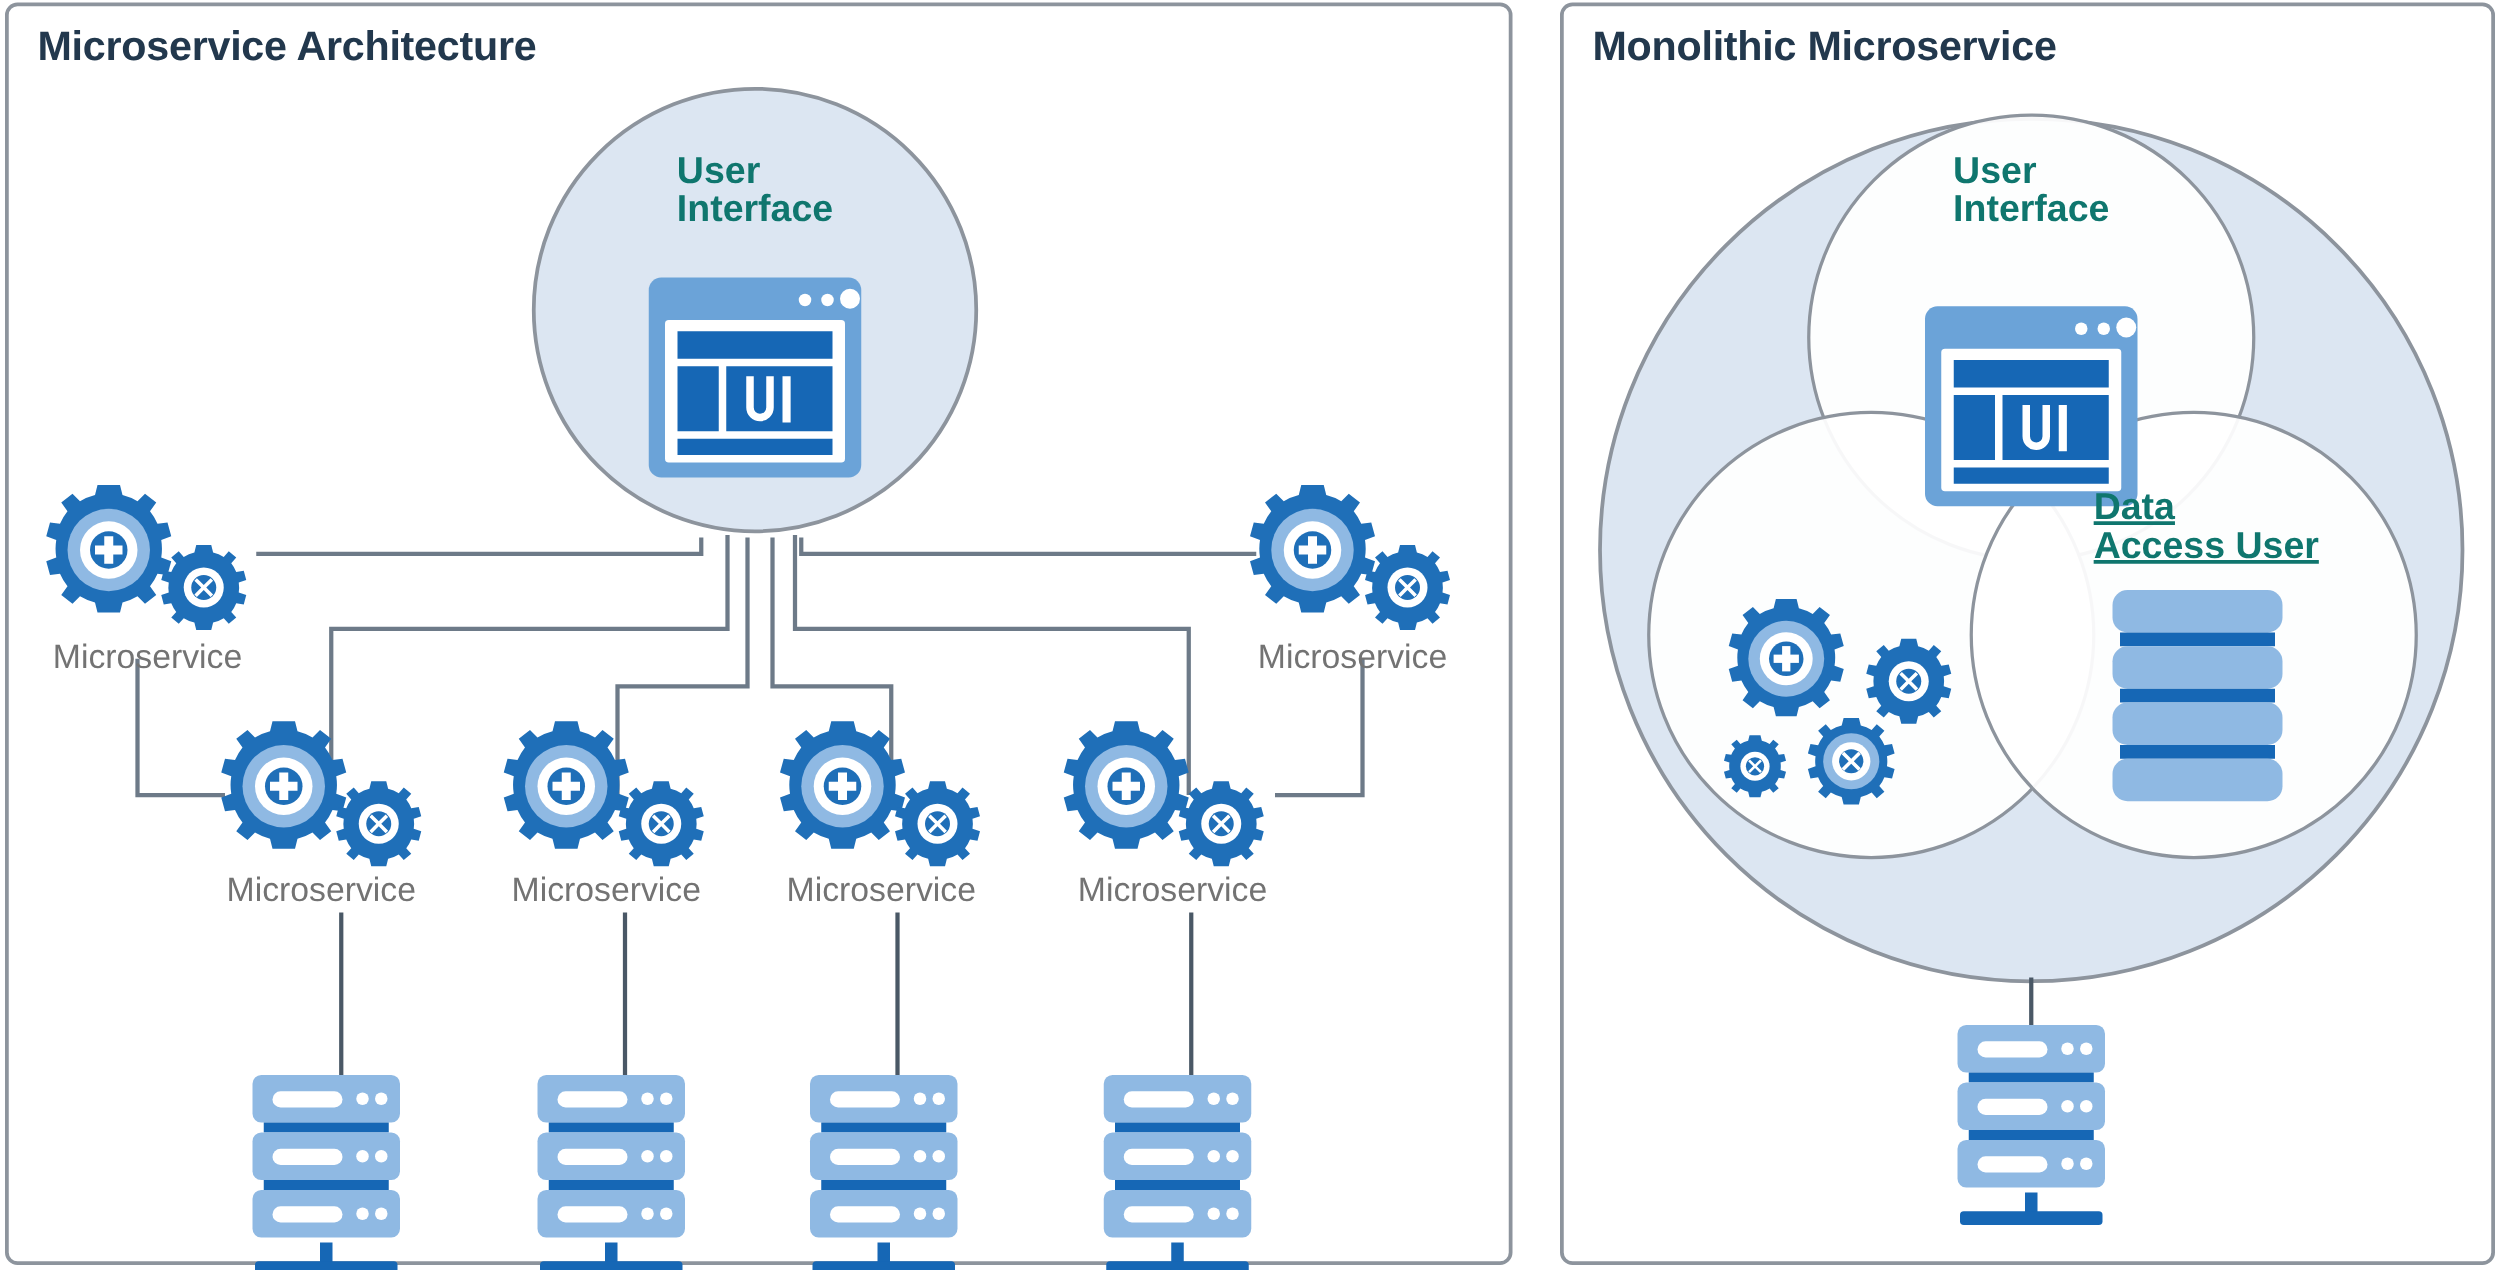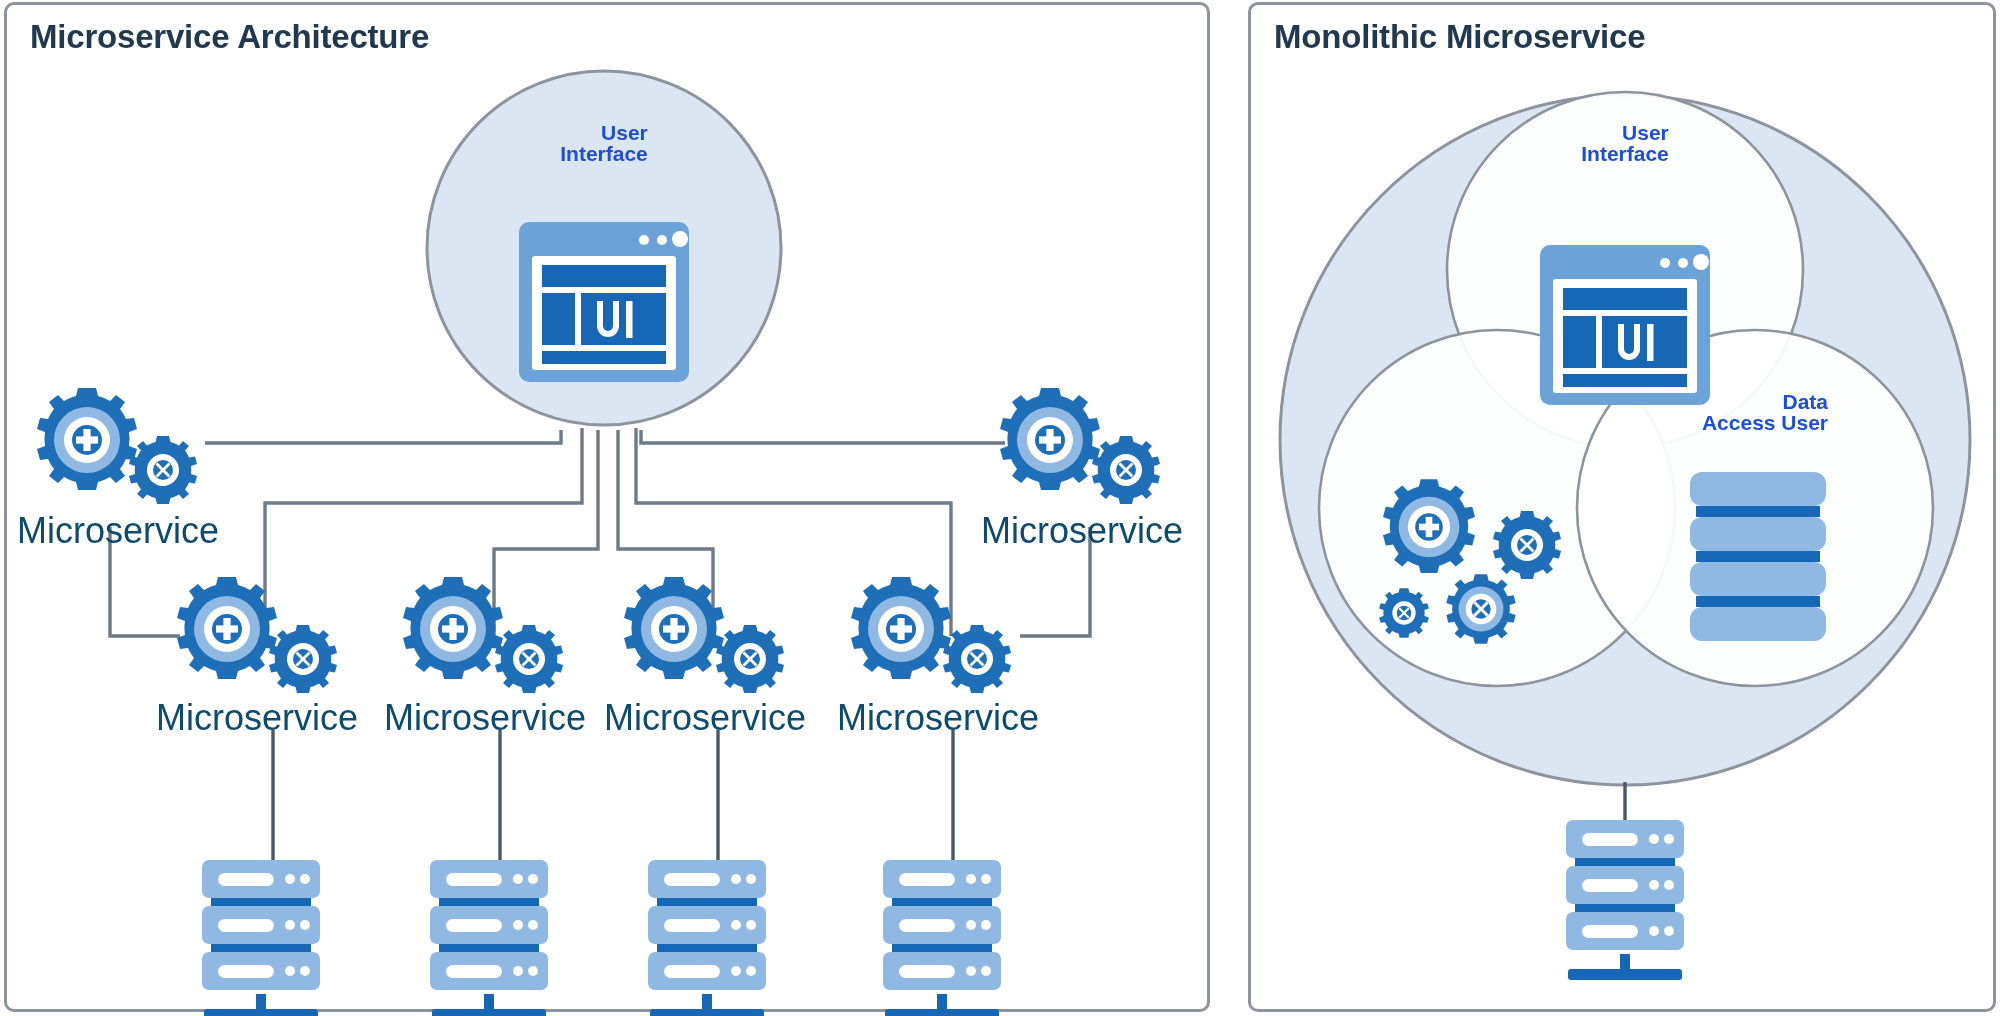--- a/index.html
+++ b/index.html
@@ -51,33 +51,33 @@
   .svg-layer {
     position: absolute;
     left: 0;
     top: 0;
     width: 2000px;
     height: 1016px;
     pointer-events: none;
   }
   .node-label {
     position: absolute;
-    font-size: 36px;
-    color: #0c4a6e;
+    font-size: 27px;
+    color: #737373;
     white-space: nowrap;
     text-align: center;
     transform: translateX(-50%);
   }
   .circle-label {
     position: absolute;
-    font-size: 21px;
+    font-size: 30px;
     font-weight: bold;
-    color: #1d4ed8;
+    color: #0f766e;
     line-height: 1.02;
-    text-align: right;
+    text-align: left;
     transform: translateX(-50%);
     white-space: nowrap;
   }
 </style>
 </head>
 <body>
 
 <div id="stage">
 
   <div class="panel" id="panel-micro"></div>
@@ -311,18 +311,18 @@
   <div class="node-label" style="left:1082px; top:510px;">Microservice</div>
   <div class="node-label" style="left:257px; top:697px;">Microservice</div>
   <div class="node-label" style="left:485px; top:697px;">Microservice</div>
   <div class="node-label" style="left:705px; top:697px;">Microservice</div>
   <div class="node-label" style="left:938px; top:697px;">Microservice</div>
 
   <div class="circle-label" style="left:1625px; top:122px;">
     <div>User</div>
     <div>Interface</div>
   </div>
-  <div class="circle-label" style="left:1765px; top:391px;">
+  <div class="circle-label" style="left:1765px; top:391px;text-decoration:underline;">
     <div>Data</div>
     <div>Access User</div>
   </div>
 
 </div>
 
 </body></html>

